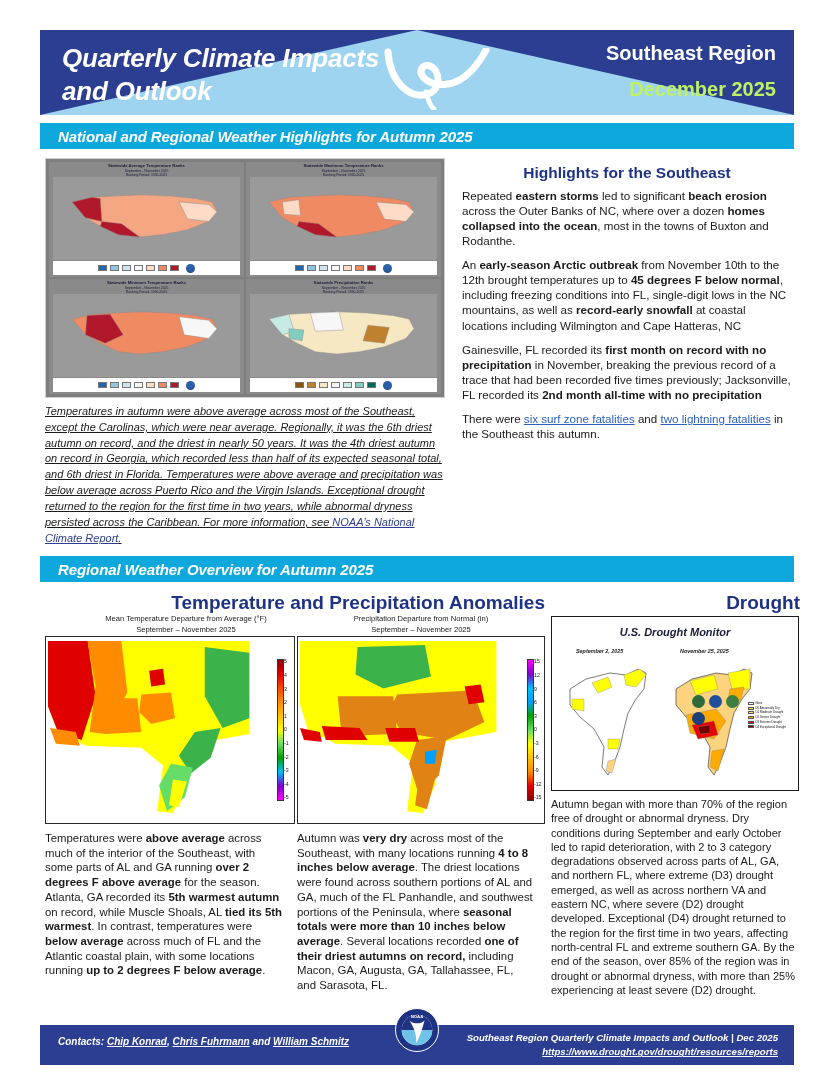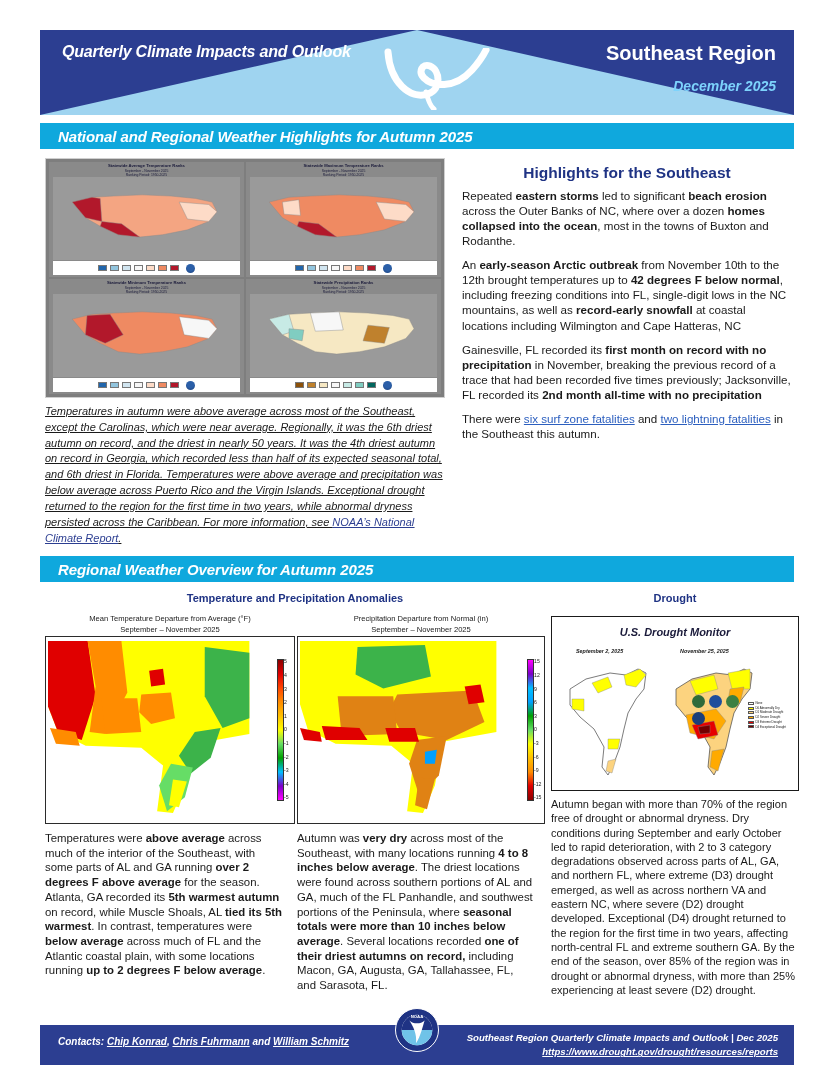--- a/index.html
+++ b/index.html
@@ -28,36 +28,36 @@
     background: #9fd4f0;
   }
   .header-mountain {
     position: absolute; left: 0; bottom: 0;
     width: 100%; height: 100%;
   }
   .header-title {
     position: absolute; left: 22px; top: 12px;
     width: 330px;
     color: #ffffff;
-    font-size: 16px; font-weight: bold; font-style: italic;
+    font-size: 26px; font-weight: bold; font-style: italic;
     line-height: 1.28;
     letter-spacing: -0.2px;
     z-index: 4;
   }
   .header-region {
     position: absolute; right: 18px; top: 12px;
     color: #ffffff;
     font-size: 20px; font-weight: bold;
     text-align: right;
     z-index: 4;
   }
   .header-date {
     position: absolute; right: 18px; top: 48px;
-    color: #7dd3fc;
-    font-size: 14px; font-weight: bold; font-style: italic;
+    color: #bef264;
+    font-size: 20px; font-weight: bold; 
     text-align: right;
     z-index: 4;
   }
   .wave-glyph {
     position: absolute; left: 340px; top: 18px;
     width: 120px; height: 62px; z-index: 3;
   }
 
   
   .section-bar {
@@ -134,31 +134,31 @@
     width: 332px;
     font-size: 11.6px; color: #1a1a1a; line-height: 1.3;
   }
   .hl-body p { margin-bottom: 9px; }
   .hl-body b { font-weight: bold; }
   .hl-body a { color: #2c5fbf; }
 
   
   .sub-head {
     position: absolute;
-    color: #1f3384; font-size: 11px; font-weight: bold;
-    text-align: center;
+    color: #1f3384; font-size: 19px; font-weight: bold;
+    text-align: right;
   }
   #sub-tp { left: 45px; top: 592px; width: 500px; }
   #sub-dr { left: 550px; top: 592px; width: 250px; }
 
   .map-title {
     position: absolute;
     text-align: center; font-size: 7.6px; color: #1a1a1a; line-height: 1.4;
   }
-  #mt-temp { left: 45px; top: 614px; width: 250px; }
+  #mt-temp { left: 61px; top: 614px; width: 250px; }
   #mt-prcp { left: 297px; top: 614px; width: 248px; }
 
   .anom-map {
     position: absolute; top: 636px;
     height: 188px; background: #ffffff;
     border: 1px solid #2b2b2b;
     overflow: hidden;
   }
   #map-temp { left: 45px; width: 250px; }
   #map-prcp { left: 297px; width: 248px; }
@@ -388,21 +388,21 @@
   </div>
 
   <div class="hl-title">Highlights for the Southeast</div>
   <div class="hl-body">
     <p>Repeated <b>eastern storms</b> led to significant <b>beach
       erosion</b> across the Outer Banks of NC, where over a
       dozen <b>homes collapsed into the ocean</b>, most in the
       towns of Buxton and Rodanthe.</p>
     <p>An <b>early-season Arctic outbreak</b> from November
       10th to the 12th brought temperatures up to
-      <b>42 degrees F below normal</b>, including freezing
+      <b>45 degrees F below normal</b>, including freezing
       conditions into FL, single-digit lows in the NC
       mountains, as well as <b>record-early snowfall</b> at
       coastal locations including Wilmington and Cape
       Hatteras, NC</p>
     <p>Gainesville, FL recorded its <b>first month on record
       with no precipitation</b> in November, breaking the
       previous record of a trace that had been recorded
       five times previously; Jacksonville, FL recorded its
       <b>2nd month all-time with no precipitation</b></p>
     <p>There were <a href="#">six surf zone fatalities</a>

